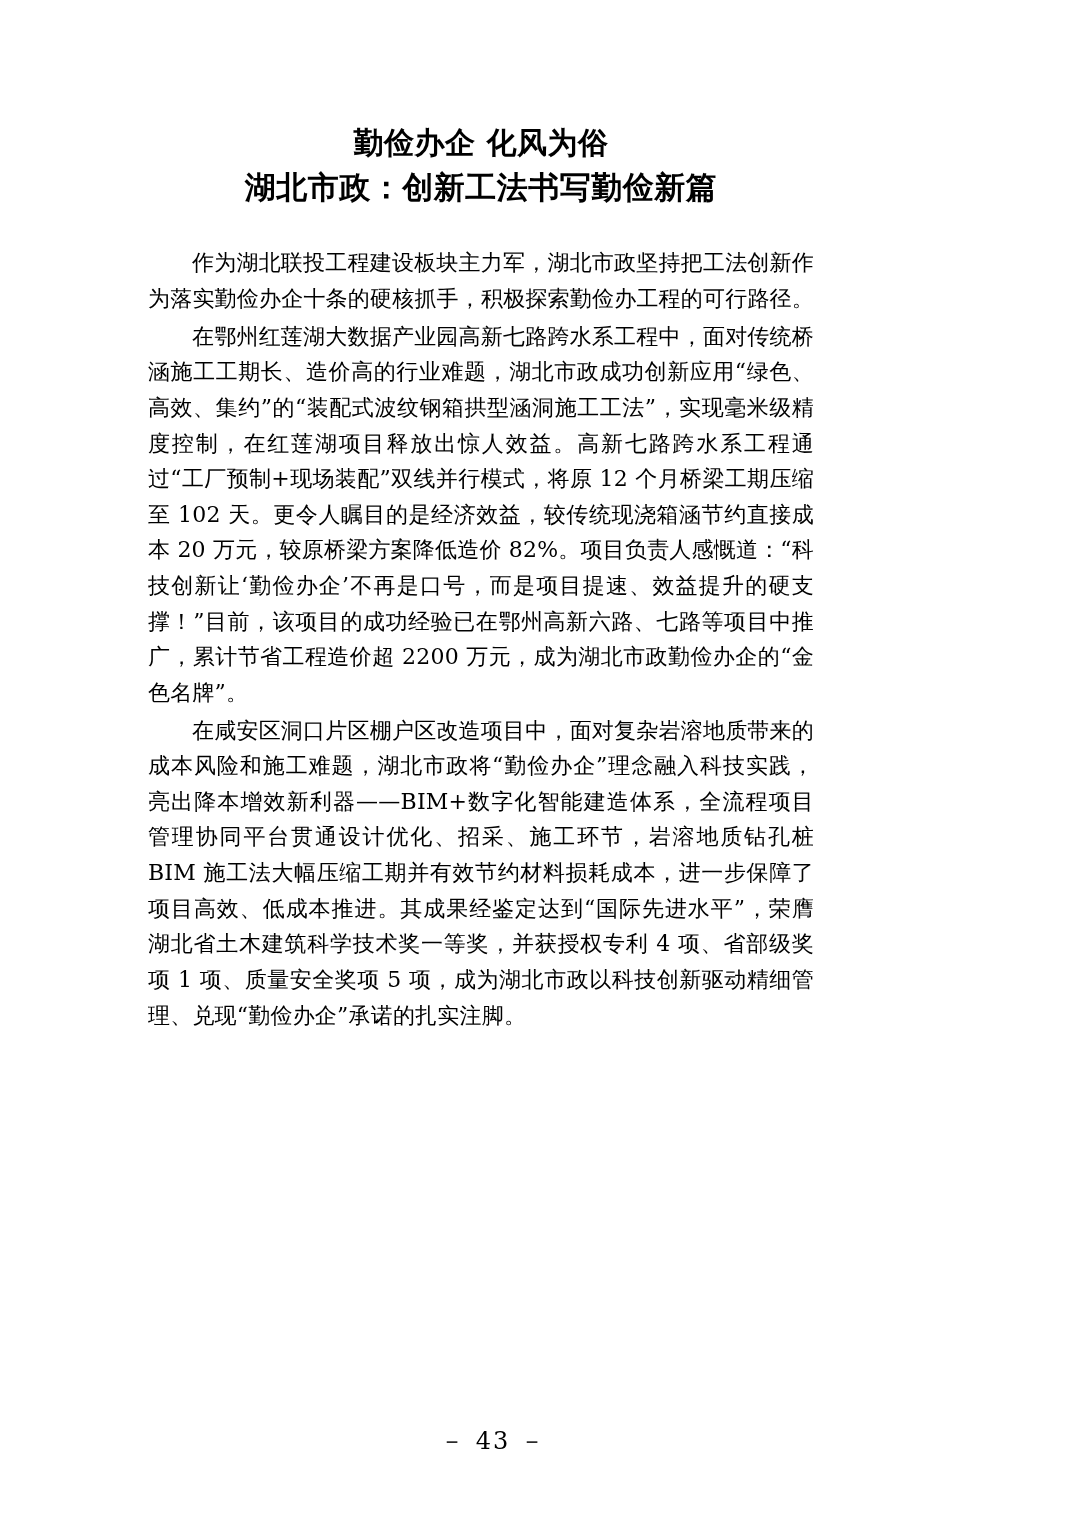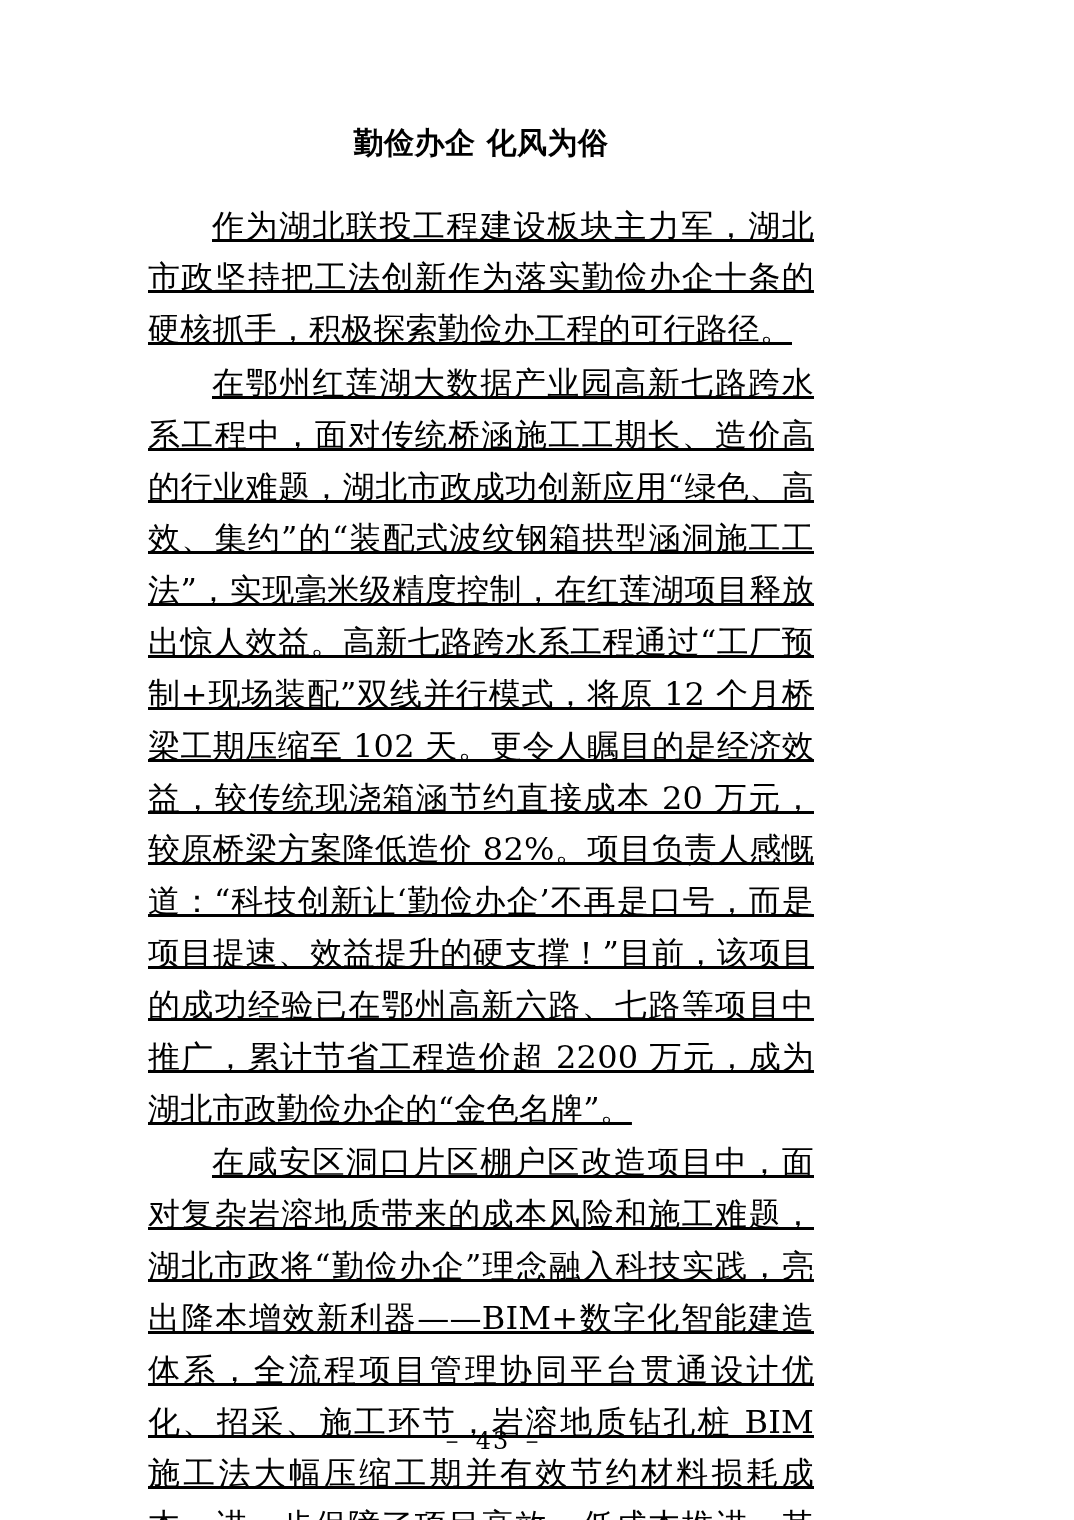--- a/index.html
+++ b/index.html
@@ -33,47 +33,47 @@
     font-weight: bold;
     font-size: 30px;
     line-height: 1.45;
     letter-spacing: 0.5px;
     color: #000;
   }
   .title-line.second {
     font-size: 31px;
   }
   .body-text {
-    font-size: 32px;
+    font-size: 22px;
     line-height: 1.62;
     text-align: justify;
     text-justify: inter-ideograph;
     margin: 0 0 2px 0;
     text-indent: 2em;
     letter-spacing: 0.2px;
-    text-decoration: underline;
   }
   .page-number {
     position: absolute;
     left: 0;
     right: 0;
     bottom: 72px;
     text-align: center;
     font-size: 24px;
     letter-spacing: 2px;
     padding-left: 24px;
   }
 </style>
 </head>
 <body>
 
 <div class="page">
 
   <div class="title-block">
     <div class="title-line">勤俭办企 化风为俗</div>
+    <div class="title-line second">湖北市政：创新工法书写勤俭新篇</div>
   </div>
 
   <p class="body-text">作为湖北联投工程建设板块主力军，湖北市政坚持把工法创新作为落实勤俭办企十条的硬核抓手，积极探索勤俭办工程的可行路径。</p>
   <p class="body-text">在鄂州红莲湖大数据产业园高新七路跨水系工程中，面对传统桥涵施工工期长、造价高的行业难题，湖北市政成功创新应用“绿色、高效、集约”的“装配式波纹钢箱拱型涵洞施工工法”，实现毫米级精度控制，在红莲湖项目释放出惊人效益。高新七路跨水系工程通过“工厂预制+现场装配”双线并行模式，将原 12 个月桥梁工期压缩至 102 天。更令人瞩目的是经济效益，较传统现浇箱涵节约直接成本 20 万元，较原桥梁方案降低造价 82%。项目负责人感慨道：“科技创新让‘勤俭办企’不再是口号，而是项目提速、效益提升的硬支撑！”目前，该项目的成功经验已在鄂州高新六路、七路等项目中推广，累计节省工程造价超 2200 万元，成为湖北市政勤俭办企的“金色名牌”。</p>
   <p class="body-text">在咸安区洞口片区棚户区改造项目中，面对复杂岩溶地质带来的成本风险和施工难题，湖北市政将“勤俭办企”理念融入科技实践，亮出降本增效新利器——BIM+数字化智能建造体系，全流程项目管理协同平台贯通设计优化、招采、施工环节，岩溶地质钻孔桩 BIM 施工法大幅压缩工期并有效节约材料损耗成本，进一步保障了项目高效、低成本推进。其成果经鉴定达到“国际先进水平”，荣膺湖北省土木建筑科学技术奖一等奖，并获授权专利 4 项、省部级奖项 1 项、质量安全奖项 5 项，成为湖北市政以科技创新驱动精细管理、兑现“勤俭办企”承诺的扎实注脚。</p>
 
   <div class="page-number">－ 43 －</div>
 
 </div>
 

